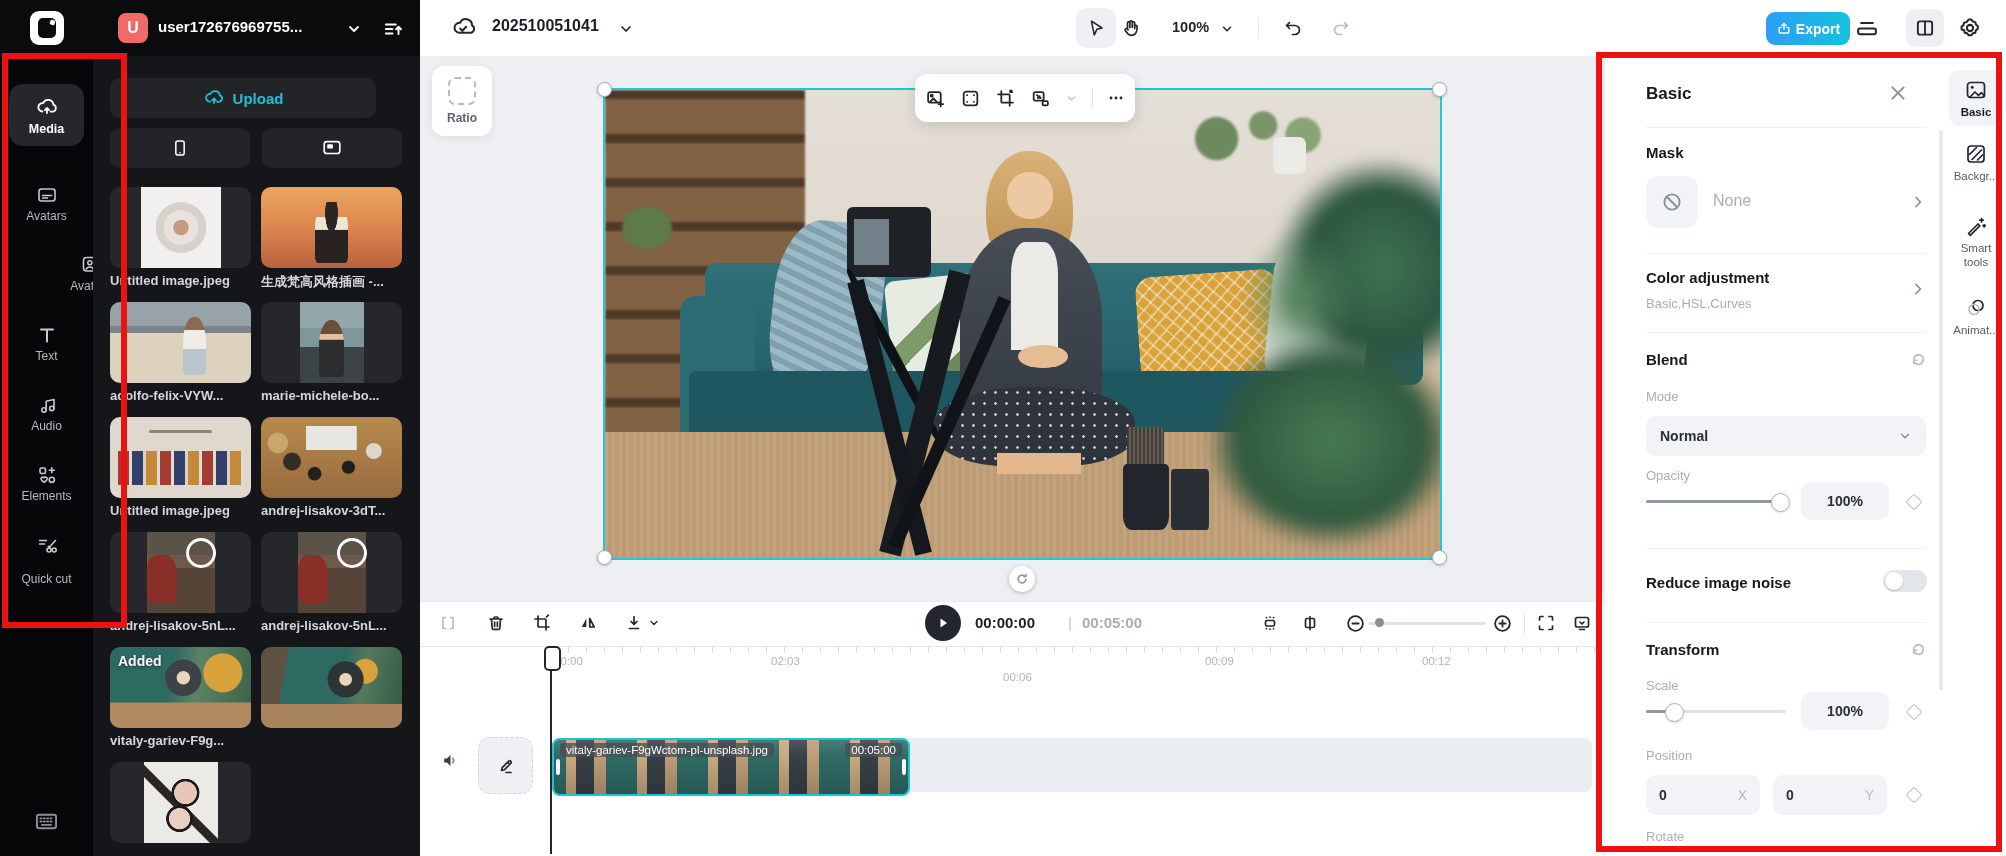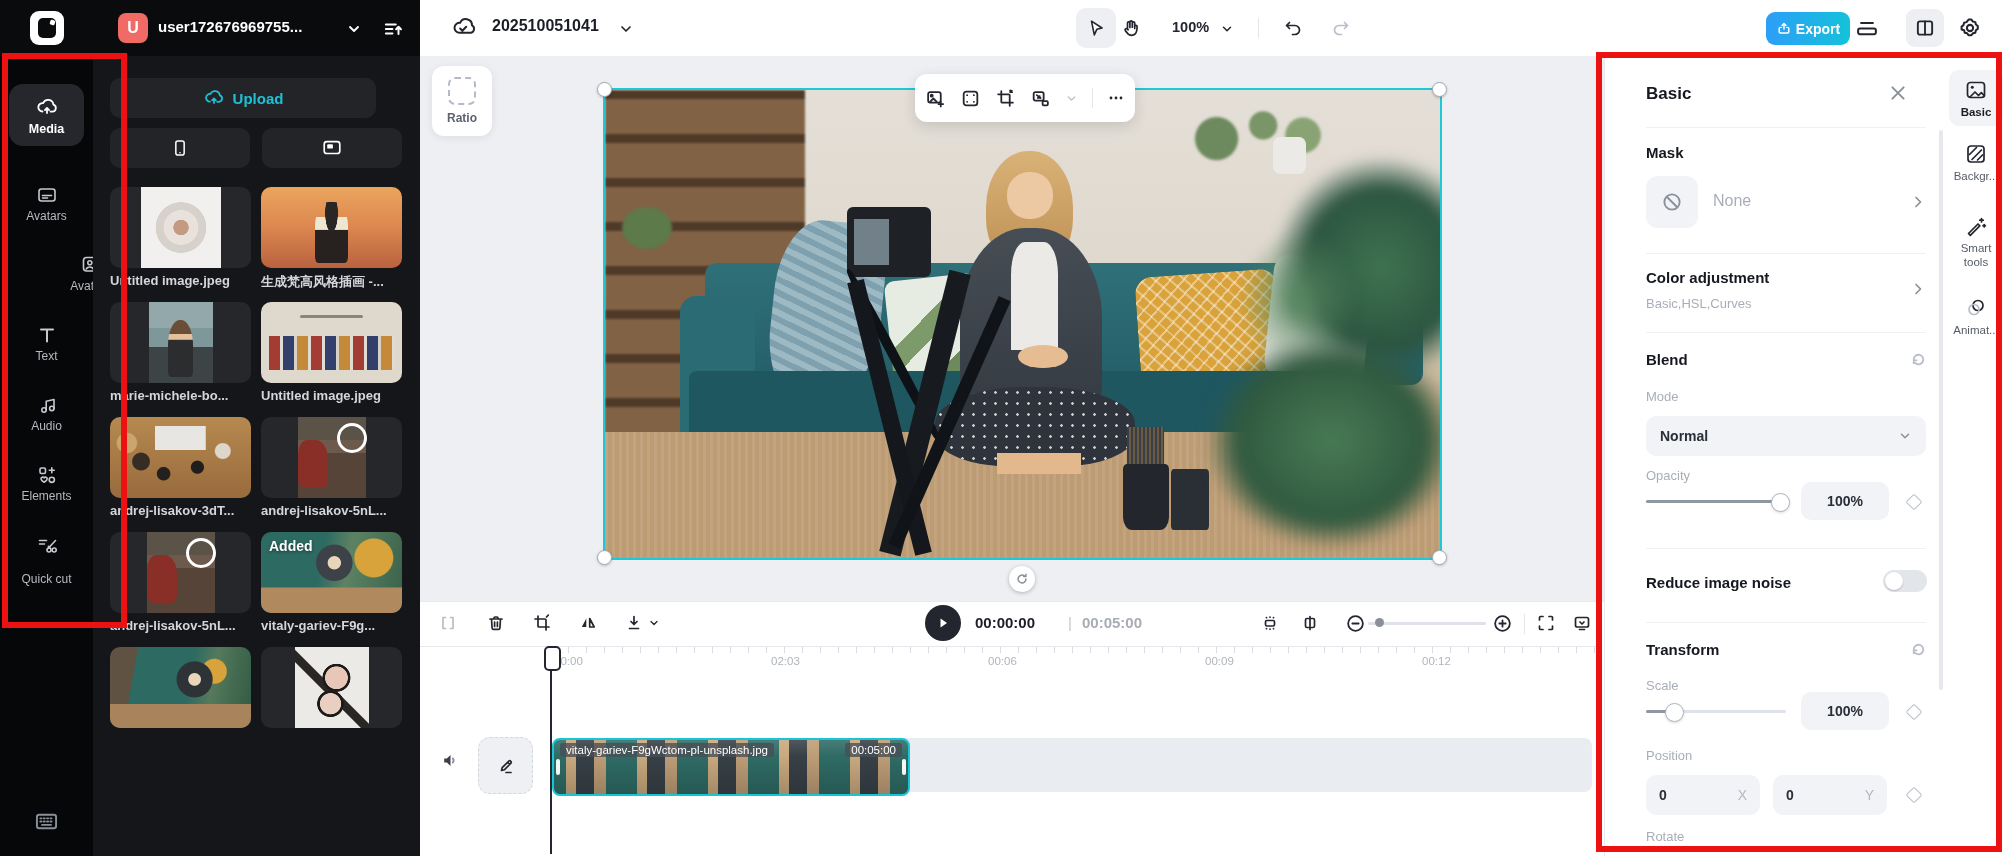--- a/index.html
+++ b/index.html
@@ -408,20 +408,24 @@
       <div class="thumb t1">
           <div class="inner"></div>
         </div>
       <div class="m-label">Untitled image.jpeg</div>
     </div>
     <div class="media-cell">
       <div class="thumb t3"></div>
       <div class="m-label">生成梵高风格插画 -...</div>
     </div>
     <div class="media-cell">
+      <div class="thumb t4"></div>
+      <div class="m-label">adolfo-felix-VYW...</div>
+    </div>
+    <div class="media-cell">
       <div class="thumb t5">
           <div class="inner"></div>
         </div>
       <div class="m-label">marie-michele-bo...</div>
     </div>
     <div class="media-cell">
       <div class="thumb t6"></div>
       <div class="m-label">Untitled image.jpeg</div>
     </div>
     <div class="media-cell">
@@ -635,21 +639,21 @@
       <svg width="20" height="20" viewBox="0 0 20 20">
           <rect class="ik" x="3.5" y="4.5" width="13" height="9.5" rx="1.8"></rect>
           <path class="ik" d="M8 9 l2 2 2-2 M7.5 16.5 h5"></path>
         </svg>
     </span>
   </div>
 
   <div class="abs ruler">
     <span class="ruler-label" style="left:134px;">00:00</span>
     <span class="ruler-label" style="left:351px;">02:03</span>
-    <span class="ruler-label" style="left:568px;">00:06</span>
+    <span class="ruler-label" style="left:583px;margin-top:16px;">00:06</span>
     <span class="ruler-label" style="left:785px;">00:09</span>
     <span class="ruler-label" style="left:1002px;">00:12</span>
   </div>
 
   <span class="tl-ic track-mute">
     <svg width="21" height="21" viewBox="0 0 20 20">
         <path d="M4 8 v4 h2.6 L10 15.2 V4.8 L6.6 8 Z" fill="#3a3f48"></path>
         <path class="ik-mid" d="M12.2 8 a3.2 3.2 0 0 1 0 4"></path>
       </svg>
   </span>

